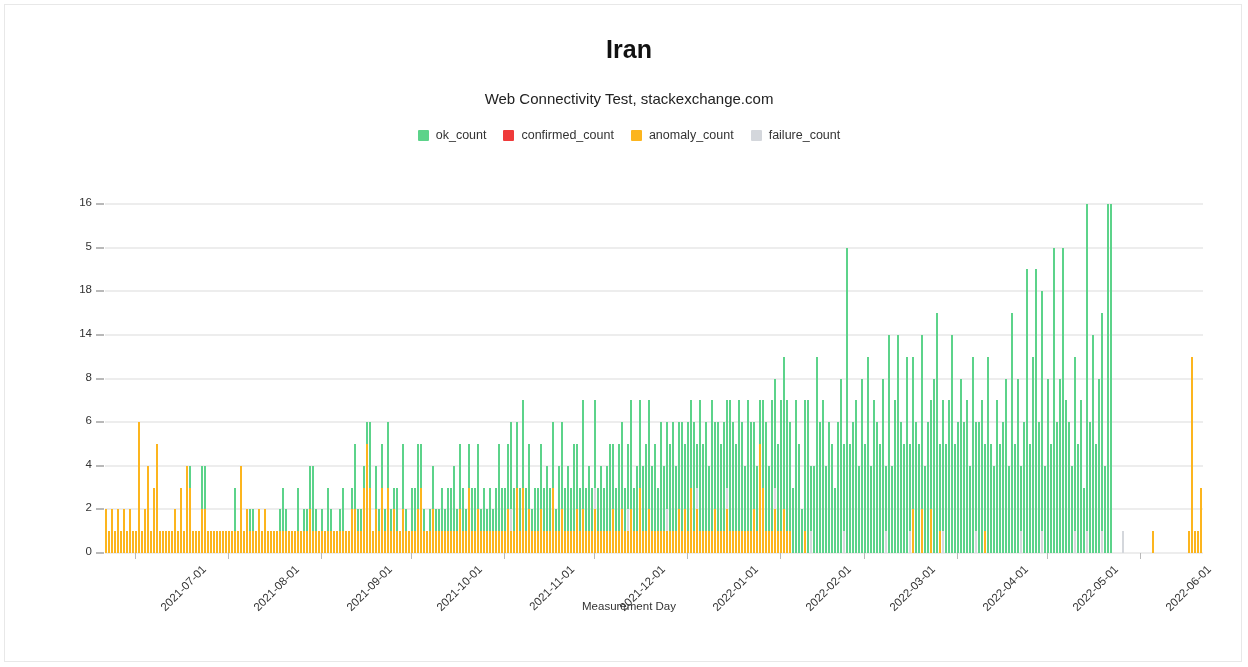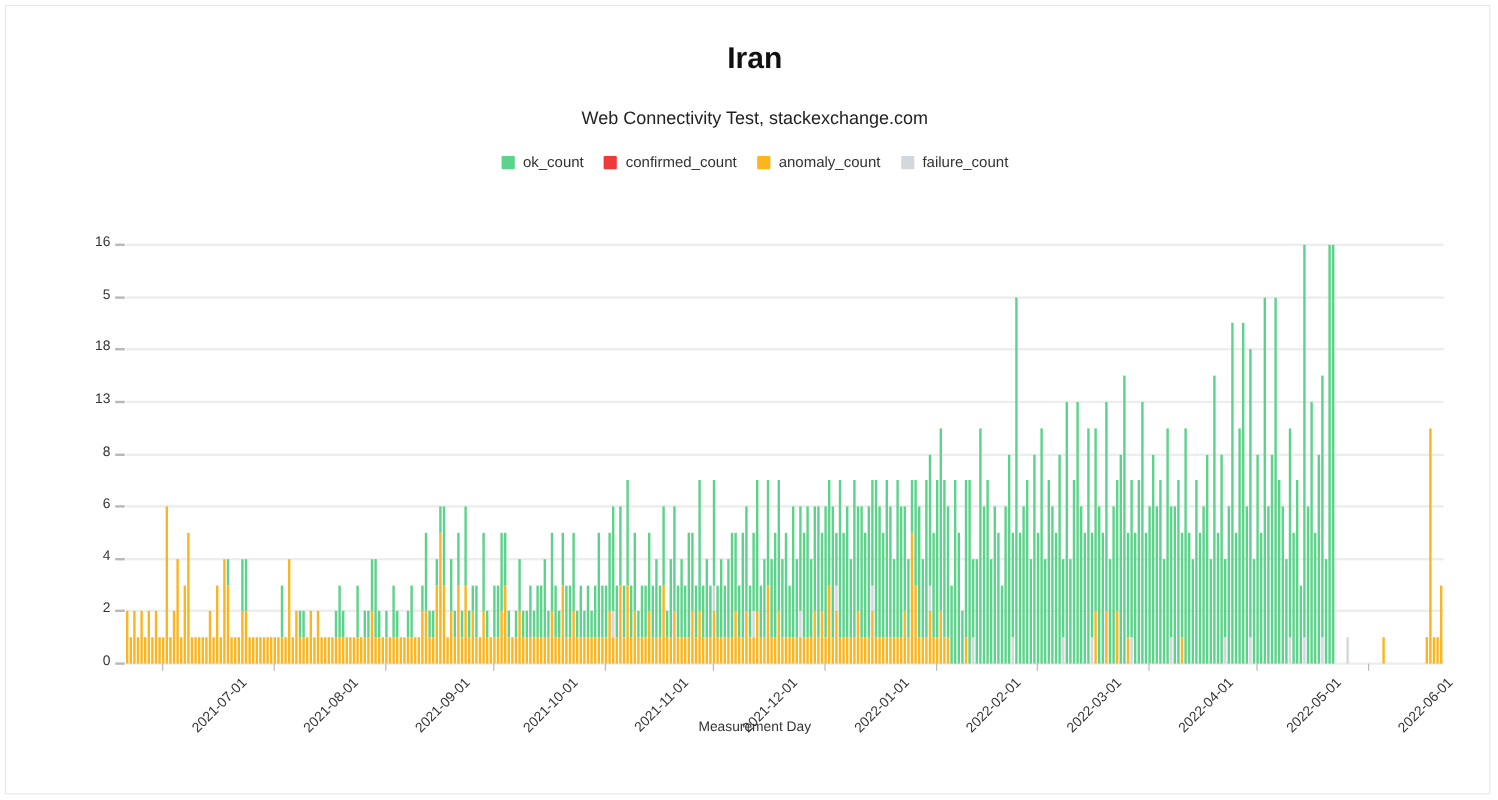--- a/index.html
+++ b/index.html
@@ -1345,21 +1345,21 @@
         <div class="xtick" style="left: 1035px;"></div>
       </div>
   </div>
 
   <div id="ylabels">
       <div style="position: absolute; left: 43px; top: 540px; width: 44px; text-align: right; font-size: 11.5px; color: rgb(51, 51, 51);">0</div>
       <div style="position: absolute; left: 43px; top: 496.375px; width: 44px; text-align: right; font-size: 11.5px; color: rgb(51, 51, 51);">2</div>
       <div style="position: absolute; left: 43px; top: 452.75px; width: 44px; text-align: right; font-size: 11.5px; color: rgb(51, 51, 51);">4</div>
       <div style="position: absolute; left: 43px; top: 409.125px; width: 44px; text-align: right; font-size: 11.5px; color: rgb(51, 51, 51);">6</div>
       <div style="position: absolute; left: 43px; top: 365.5px; width: 44px; text-align: right; font-size: 11.5px; color: rgb(51, 51, 51);">8</div>
-      <div style="position: absolute; left: 43px; top: 321.875px; width: 44px; text-align: right; font-size: 11.5px; color: rgb(51, 51, 51);">13</div>
+      <div style="position: absolute; left: 43px; top: 321.875px; width: 44px; text-align: right; font-size: 11.5px; color: rgb(51, 51, 51);">14</div>
       <div style="position: absolute; left: 43px; top: 278.25px; width: 44px; text-align: right; font-size: 11.5px; color: rgb(51, 51, 51);">18</div>
       <div style="position: absolute; left: 43px; top: 234.625px; width: 44px; text-align: right; font-size: 11.5px; color: rgb(51, 51, 51);">5</div>
       <div style="position: absolute; left: 43px; top: 191px; width: 44px; text-align: right; font-size: 11.5px; color: rgb(51, 51, 51);">16</div>
     </div>
   <div id="xlabels">
       <div class="xlab" style="left: 136px; top: 558px;">2021-07-01</div>
       <div class="xlab" style="left: 229px; top: 558px;">2021-08-01</div>
       <div class="xlab" style="left: 322px; top: 558px;">2021-09-01</div>
       <div class="xlab" style="left: 412px; top: 558px;">2021-10-01</div>
       <div class="xlab" style="left: 505px; top: 558px;">2021-11-01</div>

